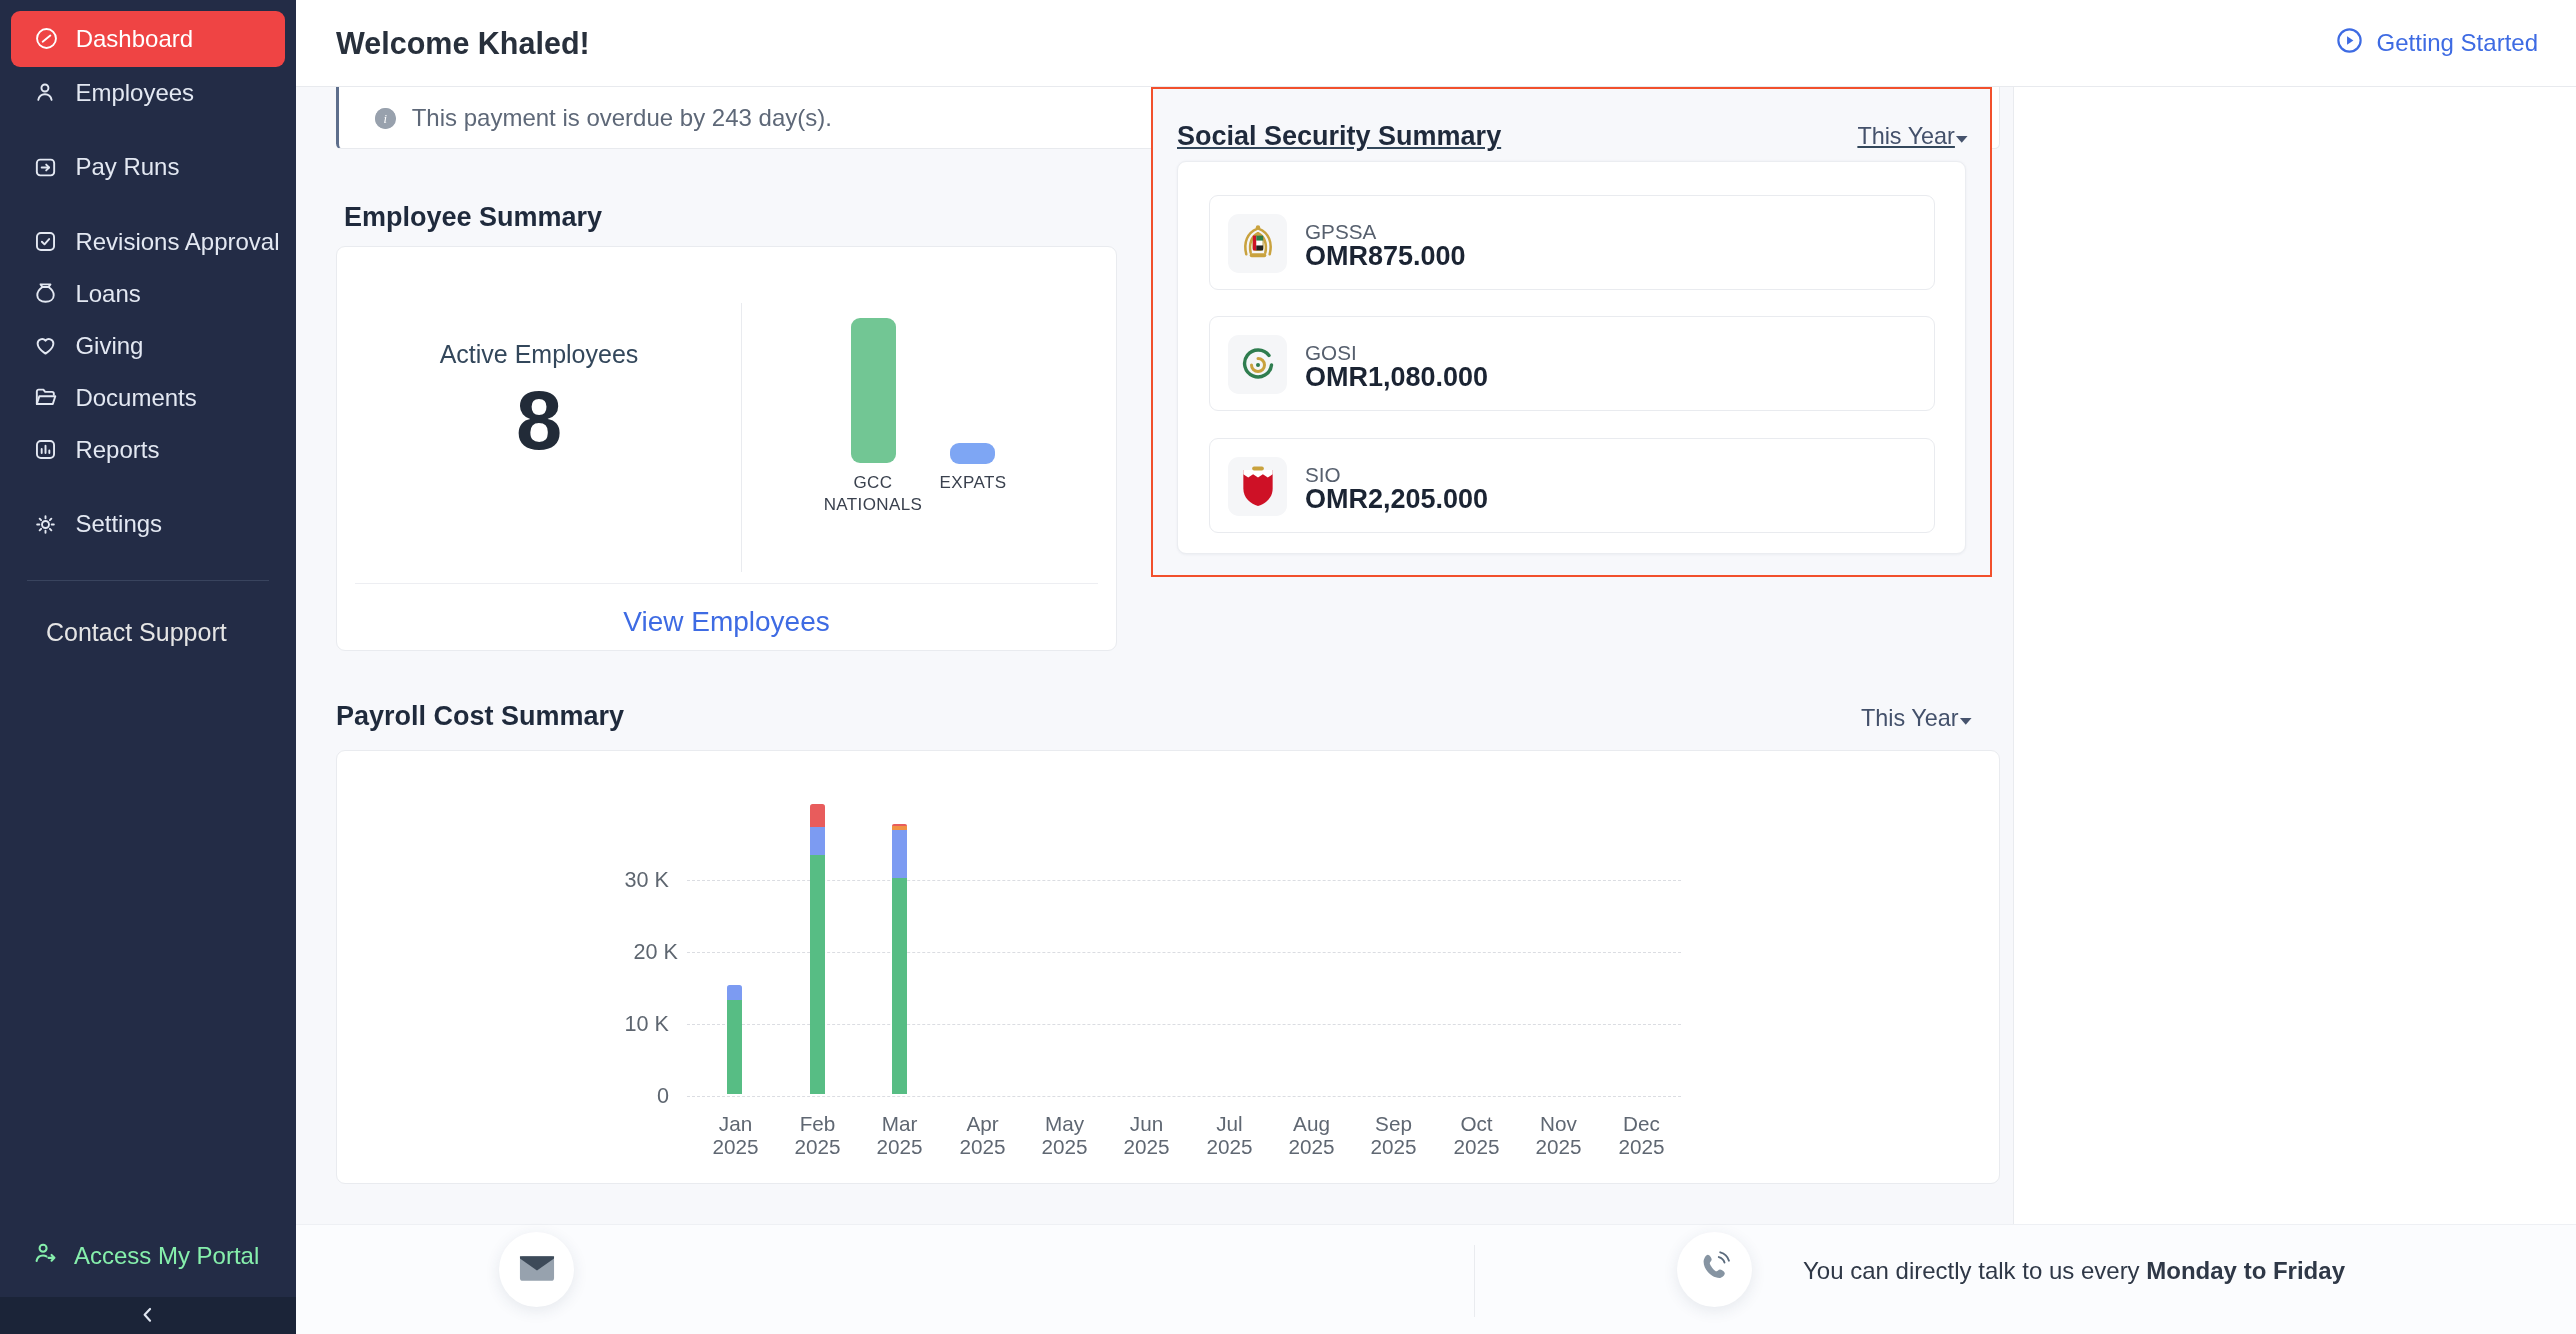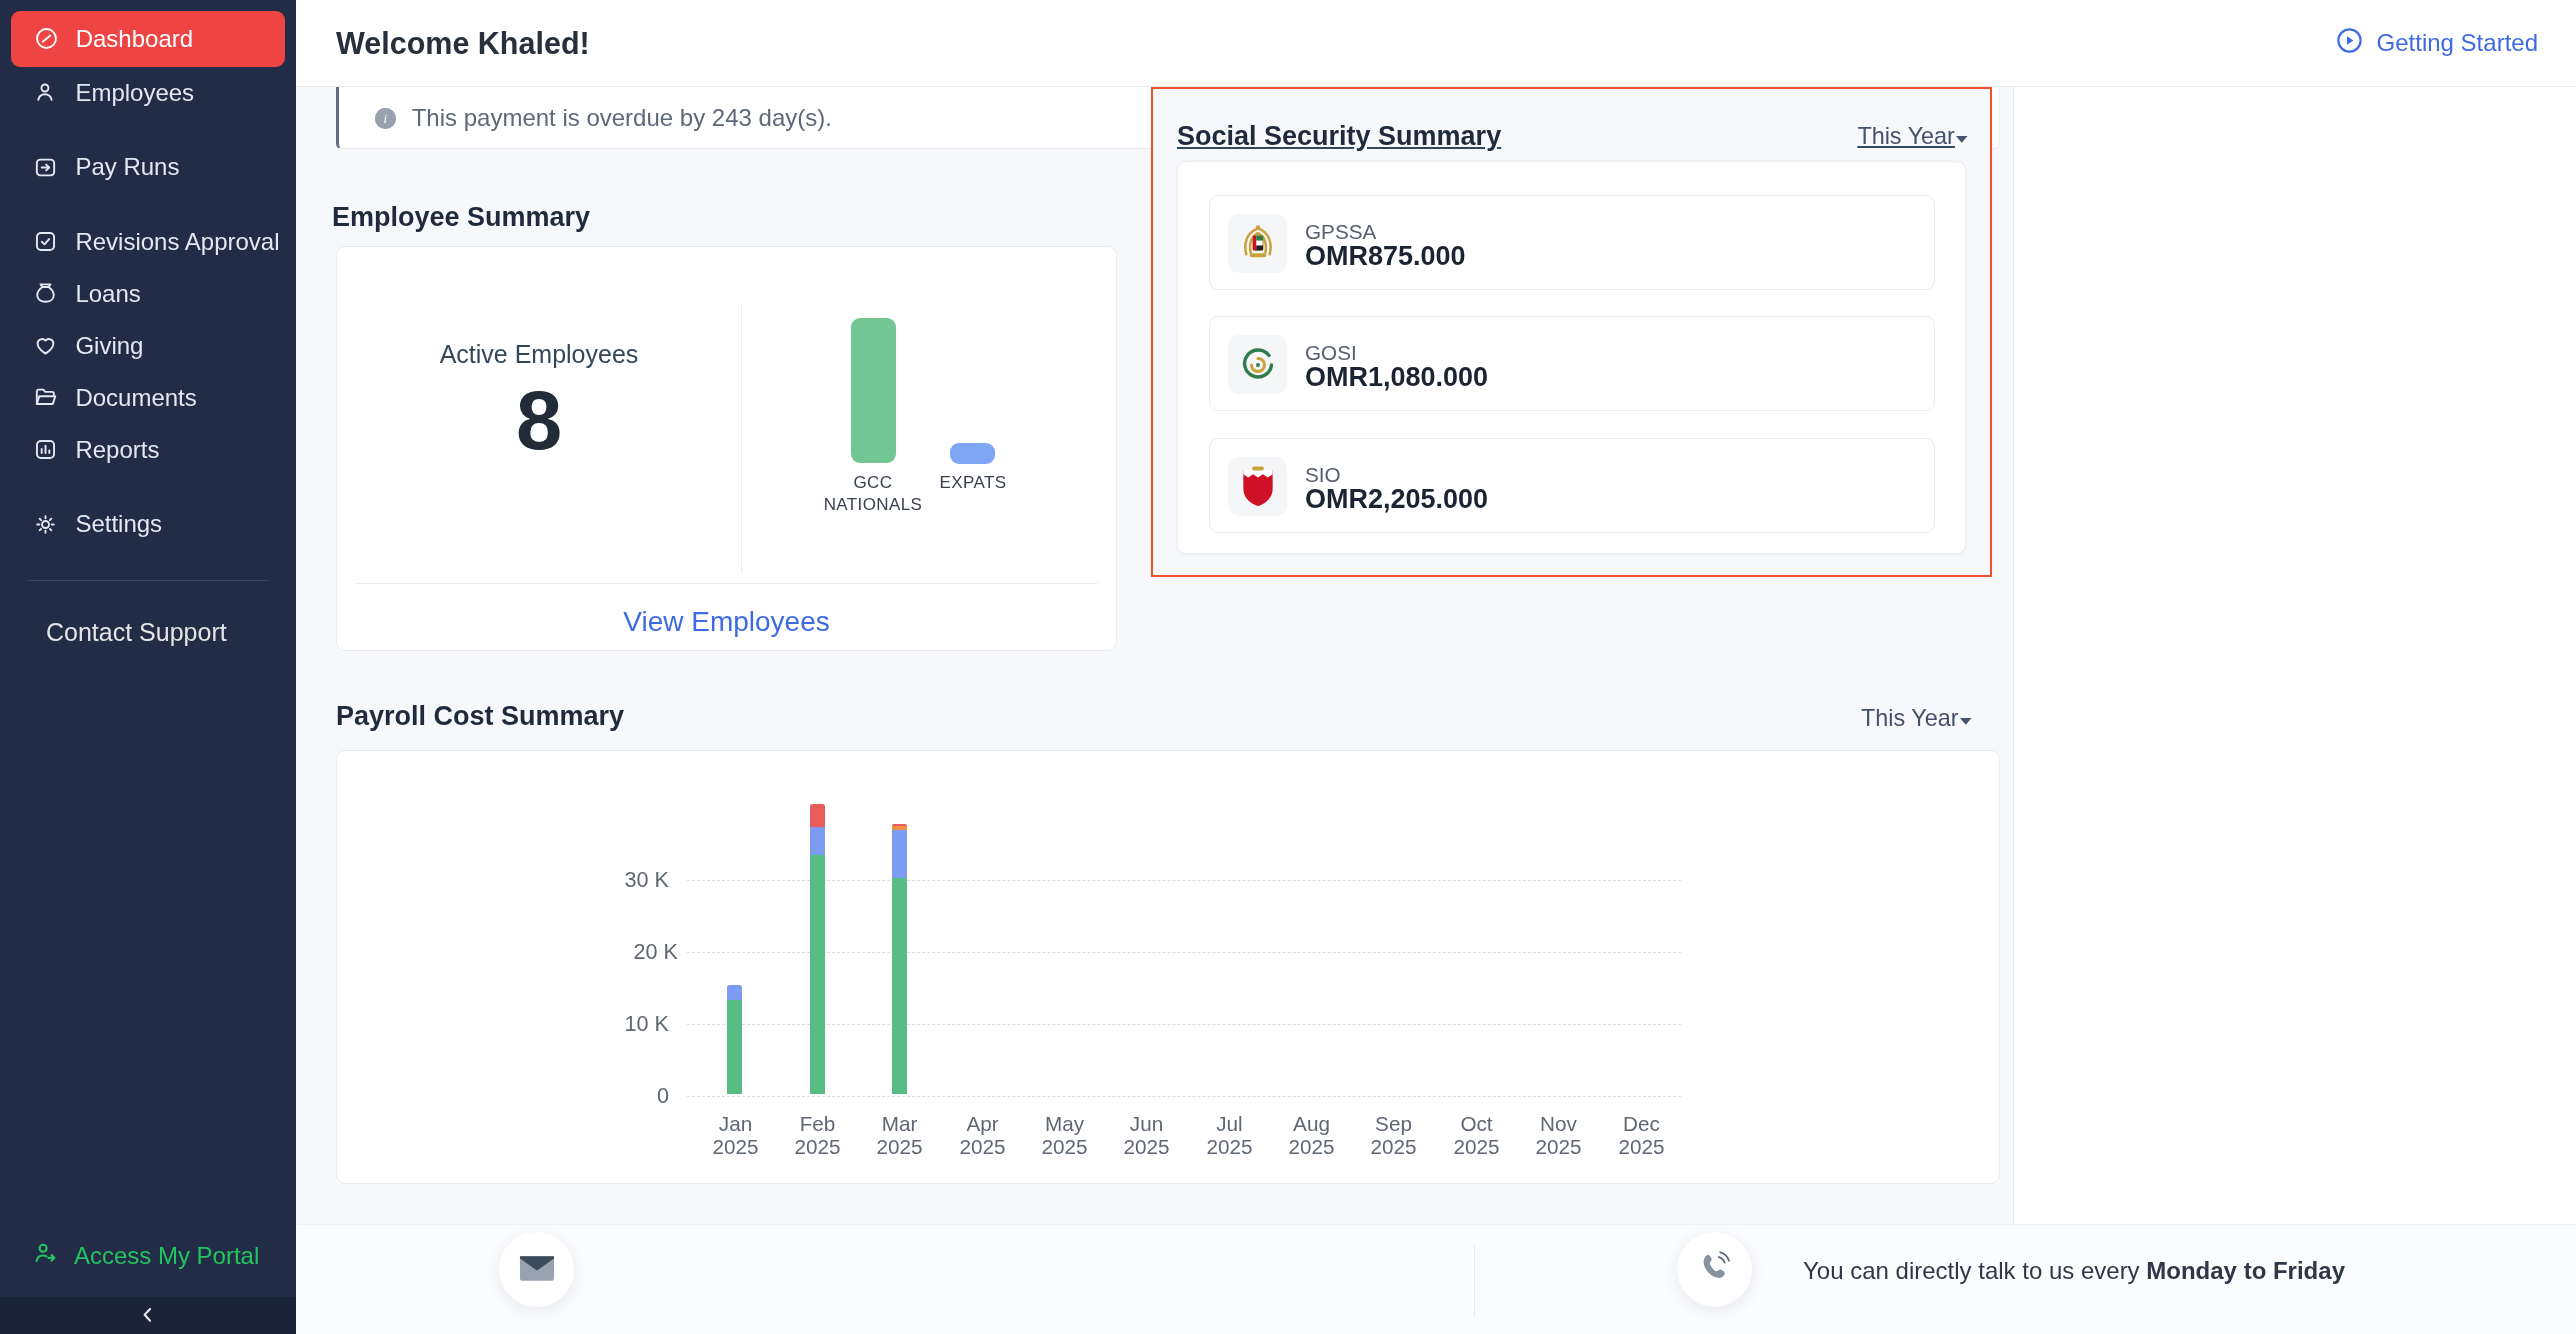--- a/index.html
+++ b/index.html
@@ -15,21 +15,21 @@
     color:#e3e8f2; font-size:24px; cursor:pointer; }
   .nav-item.gap { margin-top:22.5px; }
   .nav-item.active { background:#ef4444; color:#ffffff; margin:0 10.8px 0 10.8px; padding-left:20px;
     border-radius:9px; height:56px; font-weight:500; }
   .nav-item .nicon { width:30.5px; height:30.5px; display:flex; align-items:center; justify-content:center; }
   .nav-item .nicon svg { width:27px; height:27px; }
   .side-divider { position:absolute; top:580px; left:27px; right:27px; height:0.9px; background:#39445e; }
   .contact-support { position:absolute; top:607px; left:0; right:0; padding-left:46px; height:50px;
     display:flex; align-items:center; color:#e5e5e5; font-size:25px; cursor:pointer; }
   .portal-item { position:absolute; bottom:52px; left:0; right:0; padding-left:30.5px; height:54px;
-    display:flex; align-items:center; gap:14.4px; color:#22c55e; font-size:24px; cursor:pointer; }
+    display:flex; align-items:center; gap:14.4px; color:#86efac; font-size:24px; cursor:pointer; }
   .portal-item .nicon svg { width:29px; height:29px; }
   .collapse-bar { position:absolute; bottom:0; left:0; right:0; height:38px; background:#1b2438;
     display:flex; align-items:center; justify-content:center; cursor:pointer; }
   .collapse-bar svg { width:21.6px; height:21.6px; }
   
   .header { position:absolute; left:296px; top:0; right:0; height:87px; background:#fff;
     border-bottom:0.9px solid #e8eaee; z-index:5; display:flex; align-items:center; padding:0 38px 0 40px; }
   .page-title { font-size:30.5px; font-weight:700; color:#28303c; }
   .getting-started { margin-left:auto; display:flex; align-items:center; gap:12.6px; color:#3e6be3;
     font-size:24px; font-weight:500; cursor:pointer; }
@@ -44,21 +44,21 @@
     border:0.9px solid #e8eaee; border-left:3.6px solid #5d6e8c; border-radius:5.4px;
     display:flex; align-items:center; gap:16px; padding:12.6px 0 0 36px; }
   .info-badge { width:20.7px; height:20.7px; border-radius:50%; background:#98a1ad; flex:0 0 auto; }
   .info-badge svg { width:20.7px; height:20.7px; display:block; }
   .banner-text { font-size:24px; color:#5e6878; }
   
   .sec-title { position:absolute; font-size:27px; font-weight:700; color:#1f2a3c; }
   .filter { display:flex; align-items:center; font-size:23.4px; color:#44516b; cursor:pointer; }
   .filter svg { width:13.5px; height:10px; }
   
-  .emp-title { left:36px; top:115px; }
+  .emp-title { left:48px; top:115px; }
   .emp-card { position:absolute; left:40px; top:159px; width:781px; height:405px; background:#fff;
     border:0.9px solid #e9ebef; border-radius:9px; }
   .emp-left-label { position:absolute; left:0; top:93px; width:404px; text-align:center;
     font-size:25px; color:#33475b; }
   .emp-count { position:absolute; left:0; top:128px; width:404px; text-align:center;
     font-size:83px; font-weight:600; color:#222b38; line-height:1.1; }
   .emp-vdiv { position:absolute; left:404px; top:56px; width:0.9px; height:269px; background:#e9ebef; }
   .mini-bar { position:absolute; }
   .mini-lbl { position:absolute; top:225px; width:126px; text-align:center; font-size:17px;
     font-weight:500; color:#3a414e; line-height:1.3; letter-spacing:0.4px; }

